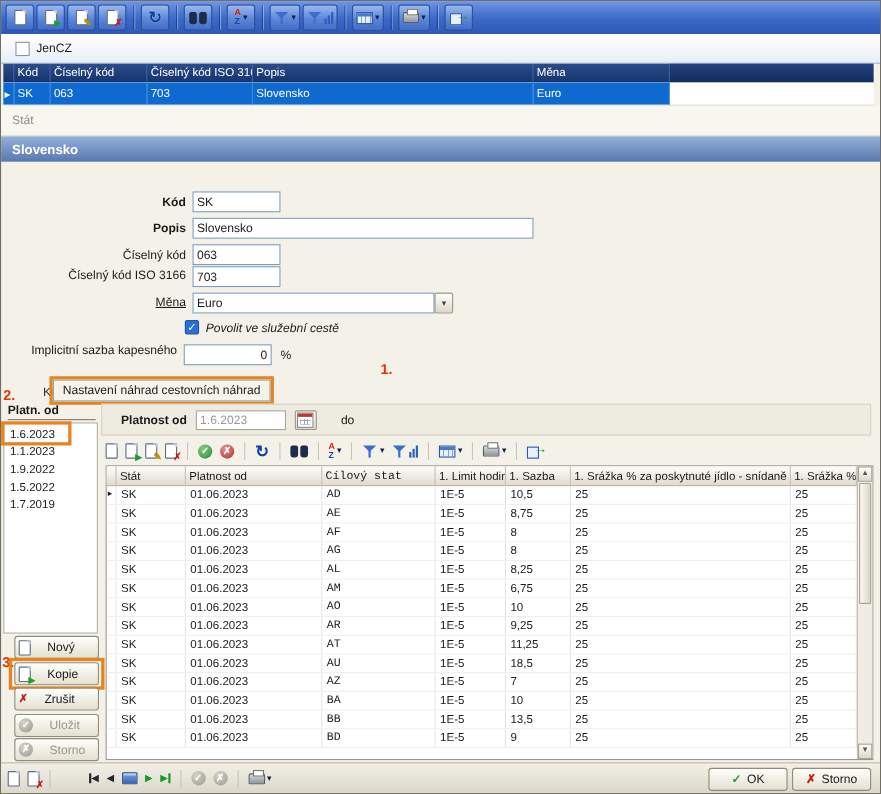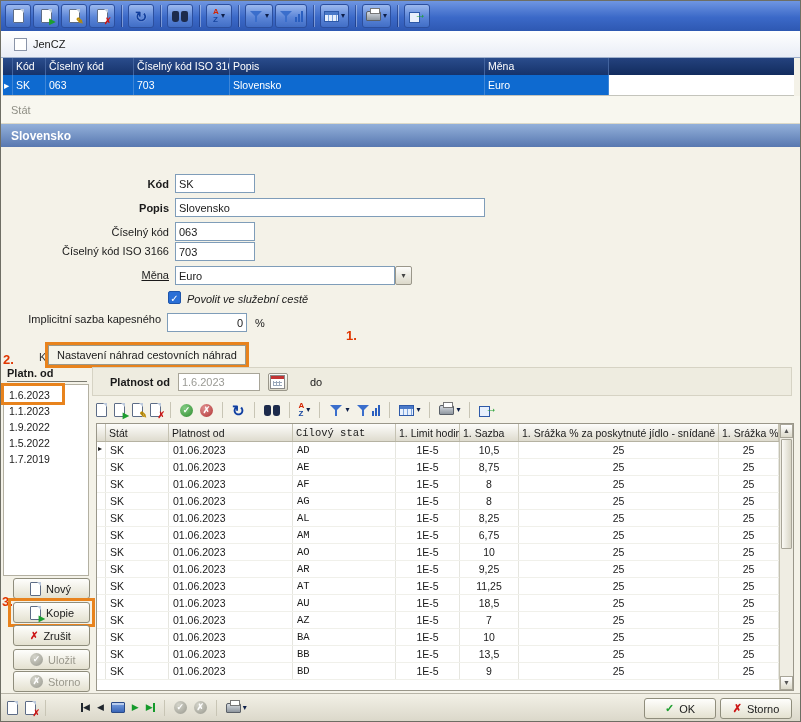--- a/index.html
+++ b/index.html
@@ -94,42 +94,42 @@
   .ann-box{position:absolute;border:3px solid #e8831d;}
   
   .tab-plain{position:absolute;left:8px;top:350px;color:#333;margin-left:30px;}
   .tab-box{position:absolute;left:44px;top:341px;border:3px solid #e8831d;background:transparent;}
   .tab-inner{background:#f5f4ea;border:1px solid #9a9a8c;padding:3px 8px;white-space:nowrap;}
   
   .vl-head{position:absolute;left:6px;top:366px;width:80px;font-weight:bold;border-bottom:1px solid #7a7a70;padding-bottom:2px;}
   .vl-box{position:absolute;left:2px;top:383px;width:86px;height:192px;background:#fff;border:1px solid #b3b0a2;padding-top:2px;}
   .vl-item{height:16px;padding:2px 0 0 5px;font-size:10.5px;cursor:pointer;}
   
-  .sbtn{position:absolute;left:12px;width:77px;height:21px;display:flex;align-items:center;gap:5px;padding:0 16px;
+  .sbtn{position:absolute;left:12px;width:77px;height:21px;display:flex;align-items:center;gap:15px;padding:0 3px;
     background:linear-gradient(#fefefc,#e4e1d0);border:1px solid #8f8d7c;border-radius:3px;font-size:11px;cursor:pointer;}
   .sbtn.dis{color:#9a988c;cursor:default;}
   .xico{color:#cc1515;font-weight:bold;font-size:10px;line-height:1;flex:none;}
   
   .pl-strip{position:absolute;left:91px;top:366px;right:8px;height:29px;background:#eeece0;border:1px solid #d6d3c4;
     display:flex;align-items:center;gap:8px;padding-left:17px;}
   .pl-inp{width:82px;height:18px;background:#fff;border:1px solid #a8a598;color:#9a9a94;font-family:"Liberation Sans",sans-serif;font-size:11px;padding:0 3px;}
   .calbtn{width:20px;height:18px;background:linear-gradient(#fdfdfb,#dcd9ca);border:1px solid #9a978a;border-radius:2px;display:flex;align-items:center;justify-content:center;cursor:pointer;}
   .tb-sub{position:absolute;left:95px;top:397px;right:10px;height:24px;display:flex;align-items:center;gap:7px;}
   .ssep{width:1px;height:16px;background:#c8c5b5;margin:0 2px;}
   .sbico{display:flex;align-items:center;gap:2px;cursor:pointer;}
   
   .sg{position:absolute;left:95px;top:422px;width:698px;height:268px;background:#fff;border:1px solid #9a978a;font-size:10.5px;}
   .sg-head{display:flex;height:18px;background:linear-gradient(#fdfdfb,#dedbce);border-bottom:1px solid #b5b2a2;width:682px;}
   .sg-hc{border-right:1px solid #c5c2b2;padding:3px 3px 0 3px;white-space:nowrap;overflow:hidden;}
   .sg-rows{width:682px;}
   .sg-row{display:flex;height:17px;border-bottom:1px solid #f0f0ea;cursor:pointer;}
   .sg-c{border-right:1px solid #e6e6e0;padding:2px 4px 0 4px;white-space:nowrap;overflow:hidden;}
   .k0{width:9px;padding:2px 0 0 1px;font-size:8px;}
   .k1{width:63px;} .k2{width:124px;} .k3{width:103px;font-family:Liberation Mono, monospace;} .k4{width:64px;} .k5{width:59px;} .k6{width:200px;} .k7{flex:1;}
-  .num{text-align:center;}
+  .num{text-align:left;}
   .sg-sb{position:absolute;right:0;top:0;bottom:0;width:14px;background:#efede3;border-left:1px solid #c5c2b2;}
   .sg-sb .sbn{position:absolute;left:0;right:0;height:14px;background:linear-gradient(#fff,#dcd9ca);border:1px solid #a8a598;font-size:7px;text-align:center;line-height:12px;color:#555;cursor:pointer;}
   .sg-sb .up{top:0;} .sg-sb .down{bottom:0;}
   .sg-sb .thumb{position:absolute;top:15px;left:1px;right:1px;height:110px;background:linear-gradient(90deg,#fbfaf5,#d8d5c6);border:1px solid #a8a598;border-radius:1px;cursor:grab;}
   
   .foot{position:absolute;left:0;right:0;bottom:0;height:28px;background:linear-gradient(#f2f0e6,#dbd8ca);border-top:1px solid #b8b5a8;
     display:flex;align-items:center;padding-left:6px;gap:7px;}
   .fbtn{position:absolute;top:4px;height:21px;display:flex;align-items:center;justify-content:center;gap:5px;
     background:linear-gradient(#fefefc,#e4e1d0);border:1px solid #8f8d7c;border-radius:3px;font-size:11px;cursor:pointer;}
   .ok-pos{right:84px;width:72px;}

